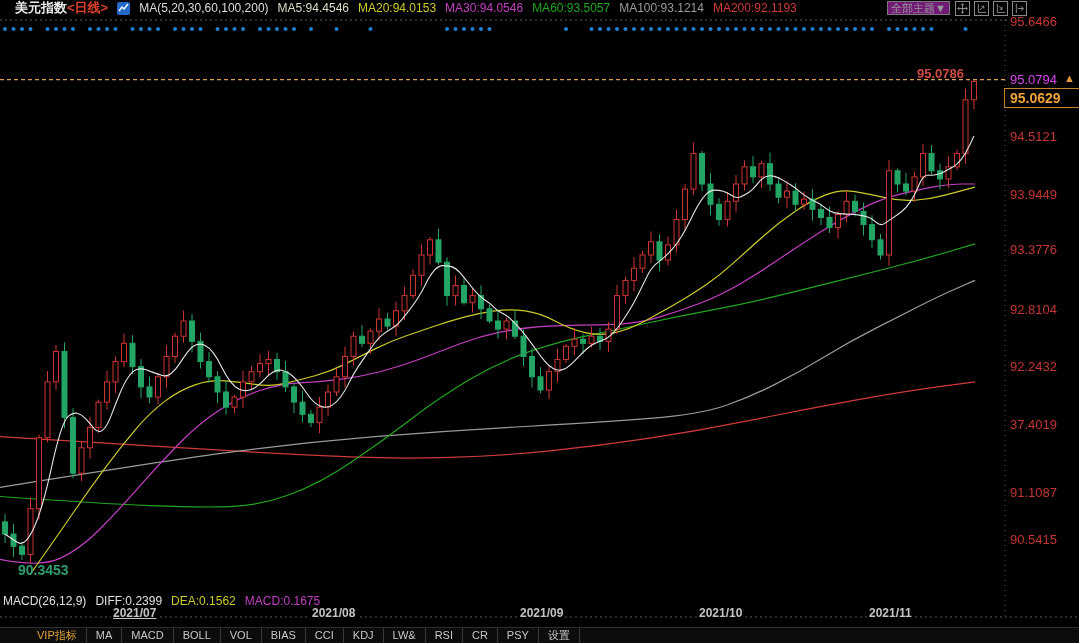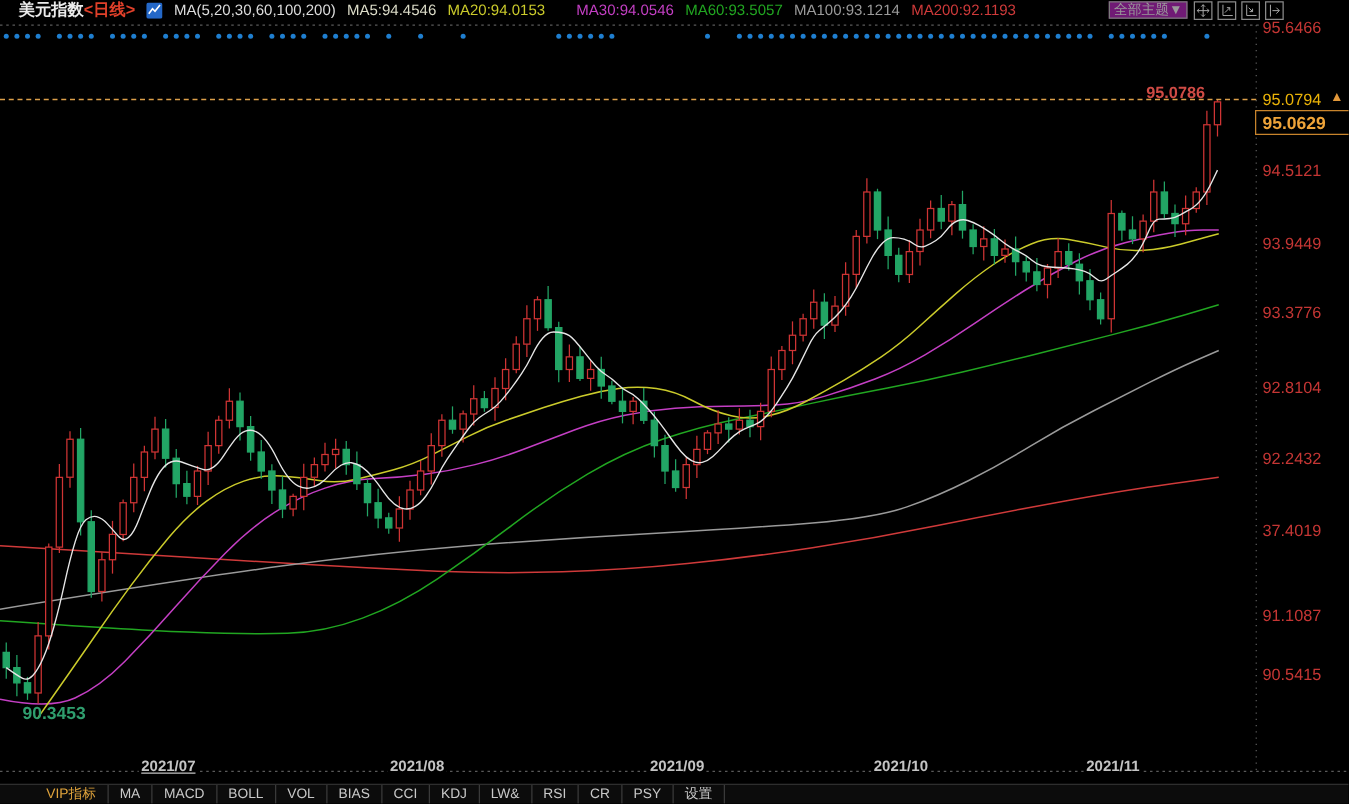--- a/index.html
+++ b/index.html
@@ -54,21 +54,21 @@
     <span class="kicon">
       <svg width="13" height="13" viewBox="0 0 13 13">
           <rect x="0" y="0" width="13" height="13" rx="2" fill="#2468c8"></rect>
           <polyline points="2,9 5,5 7,7 11,2" fill="none" stroke="#fff" stroke-width="1.3"></polyline>
         </svg>
     </span>
     <span class="magrp">MA(5,20,30,60,100,200)</span>
     <span class="malist" id="malist">
         <span style="color: rgb(220, 220, 200);">MA5:94.4546</span>
         <span style="color: rgb(203, 203, 43);">MA20:94.0153</span>
-        <span style="color: rgb(196, 63, 196); margin-left: 16px;">MA30:94.0546</span>
+        <span style="color: rgb(196, 63, 196);">MA30:94.0546</span>
         <span style="color: rgb(33, 166, 33);">MA60:93.5057</span>
         <span style="color: rgb(154, 154, 154);">MA100:93.1214</span>
         <span style="color: rgb(207, 58, 58);">MA200:92.1193</span>
       </span>
     <span class="hright">
       <button class="themeBtn">全部主题▼</button>
       <span class="toolgrp" style="display:flex;gap:4px;" id="toolgrp">
           <button class="toolBtn">
             <svg width="11" height="11" viewBox="0 0 14 14" fill="none" stroke="#aaa">
               <path d="M7 1v12M1 7h12M5 3l2-2 2 2M5 11l2 2 2-2M3 5L1 7l2 2M11 5l2 2-2 2"></path>
@@ -532,36 +532,42 @@
         <line x1="974" y1="79.6" x2="974" y2="81.5" stroke="#cf3434"></line>
         <line x1="974" y1="99.8" x2="974" y2="109.2" stroke="#cf3434"></line>
         <rect x="971.5" y="81.5" width="5" height="18.3" fill="#000" stroke="#cf3434"></rect>
       </g>
       <path d="M5,534.0641711229952 Q13.5,540.1522007404367 17.75,542.5197678138854 Q22,544.8873348873342 26.25,540.3635906577074 Q30.5,535.8398464280806 34.75,526.0228986699564 Q39,516.2059509118321 43.25,500.9858768682296 Q47.5,485.76580282462703 51.75,466.2841080488146 Q56,446.8024132730022 60.25,433.1043466337593 Q64.5,419.4062799945164 68.75,415.85492938434265 Q73,412.30357877416884 77.25,413.31825037707483 Q81.5,414.33292197998077 85.75,418.89894419306125 Q90,423.46496640614174 94.25,428.5383244206774 Q98.5,433.611682435213 102.75,430.0603318250378 Q107,426.5089812148626 111.25,415.3475935828868 Q115.5,404.18620595091096 119.75,393.7350884409705 Q124,383.28397093103007 128.25,377.1959413135885 Q132.5,371.10791169614686 136.75,369.58590429178645 Q141,368.06389688742604 145.25,369.5859042917872 Q149.5,371.1079116961483 153.75,372.62991910050795 Q158,374.1519265048676 162.25,375.4709995886464 Q166.5,376.7900726724252 170.75,373.7460578637044 Q175,370.70204305498356 179.25,364.106677636089 Q183.5,357.5113122171944 187.75,351.9306184012065 Q192,346.3499245852186 196.25,344.82791718085895 Q200.5,343.3059097764993 204.75,345.3352529823119 Q209,347.36459618812455 213.25,352.9452900041132 Q217.5,358.5259838201018 221.75,367.1506924448098 Q226,375.7754010695178 230.25,381.3560948855071 Q234.5,386.9367887014964 238.75,388.96613190730983 Q243,390.99547511312323 247.25,390.48813931166956 Q251.5,389.9808035102158 255.75,387.1397230220766 Q260,384.2986425339375 264.25,379.5296860002754 Q268.5,374.76072946661327 272.75,372.22405045934545 Q277,369.6873714520776 281.25,370.1947072535306 Q285.5,370.70204305498356 289.75,373.7460578637044 Q294,376.7900726724252 298.25,381.8634306869601 Q302.5,386.936788701495 306.75,393.22775263951826 Q311,399.5187165775415 315.25,403.07006718771527 Q319.5,406.621417797889 323.75,407.128753599342 Q328,407.636089400795 332.25,405.09941039352793 Q336.5,402.56273138626085 340.75,396.7791032496906 Q345,390.99547511312034 349.25,382.37076648841236 Q353.5,373.7460578637044 357.75,367.3536267653907 Q362,360.961195667077 366.25,354.8731660496361 Q370.5,348.78513643219526 374.75,343.00150829562574 Q379,337.2178801590562 383.25,334.17386535033614 Q387.5,331.12985054161607 391.75,328.5931715343489 Q396,326.05649252708184 400.25,321.28753599341906 Q404.5,316.5185794597562 408.75,310.93788564376825 Q413,305.35719182778035 417.25,298.9647607294674 Q421.5,292.57232963115445 425.75,283.94762100644505 Q430,275.32291238173565 434.25,270.45248868778236 Q438.5,265.5820649938291 442.75,265.5820649938298 Q447,265.5820649938305 451.25,266.5967365967372 Q455.5,267.61140819964385 459.75,272.380364733306 Q464,277.1493212669681 468.25,282.730015082956 Q472.5,288.3107088989439 476.75,292.97819827231626 Q481,297.64568764568867 485.25,300.18236665295575 Q489.5,302.71904566022283 493.75,307.08213355272244 Q498,311.445221445222 502.25,313.27163033045446 Q506.5,315.0980392156869 510.75,319.1567256273145 Q515,323.21541203894196 519.25,327.9843685726048 Q523.5,332.7533251062676 527.75,338.3340189222548 Q532,343.914712738242 536.25,350.0027423556836 Q540.5,356.0907719731252 544.75,361.1641299876601 Q549,366.237488002195 553.25,368.5712326888805 Q557.5,370.904977375566 561.75,369.89030577265925 Q566,368.8756341697525 570.25,365.12134923899714 Q574.5,361.3670643082417 578.75,356.69957493487004 Q583,352.03208556149843 587.25,348.48073495132394 Q591.5,344.9293843411494 595.75,343.10297545591686 Q600,341.2765665706844 604.25,339.55162484574237 Q608.5,337.8266831208004 612.75,333.46359522830153 Q617,329.10050733580266 621.25,322.8095433977794 Q625.5,316.5185794597562 629.75,309.72027972027996 Q634,302.9219799808037 638.25,294.29727135609505 Q642.5,285.67256273138634 646.75,276.9463869463872 Q651,268.2202111613881 655.25,264.66886055121427 Q659.5,261.11750994104045 663.75,257.56615933086596 Q668,254.01480872069146 672.25,249.14438502673892 Q676.5,244.27396133278634 680.75,237.67859591389103 Q685,231.08323049499572 689.25,222.2555875497061 Q693.5,213.4279446044165 697.75,205.8179075826145 Q702,198.2078705608125 706.25,194.14918414918571 Q710.5,190.09049773755893 714.75,190.09049773755822 Q719,190.09049773755748 723.25,191.3081036610458 Q727.5,192.52570958453413 731.75,195.56972439325494 Q736,198.61373920197573 740.25,196.888797477033 Q744.5,195.16385575209026 748.75,192.42424242424227 Q753,189.68462909639425 757.25,184.10393528040635 Q761.5,178.52324146441845 765.75,176.79829973947642 Q770,175.0733580145344 774.25,176.39243109831318 Q778.5,177.71150418209194 782.75,180.14671602906859 Q787,182.58192787604523 791.25,185.32154120389322 Q795.5,188.06115453174124 799.75,191.61250514191718 Q804,195.16385575209313 808.25,197.7005347593595 Q812.5,200.23721376662587 816.75,202.26655697244 Q821,204.2959001782541 825.25,207.94871794871906 Q829.5,211.60153571918403 833.75,212.6162073220907 Q838,213.6308789249974 842.25,213.83381324557905 Q846.5,214.03674756616067 850.75,214.23968188674155 Q855,214.44261620732246 859.25,215.15288632935778 Q863.5,215.86315645139314 867.75,217.08076237488146 Q872,218.29836829836978 876.25,222.35705470999727 Q880.5,226.41574112162476 884.75,223.37172631290395 Q889,220.32771150418316 893.25,217.58809817633372 Q897.5,214.84848484848428 901.75,211.5000685588921 Q906,208.15165226929994 910.25,201.86068833127672 Q914.5,195.5697243932535 918.75,185.4230083641844 Q923,175.2762923351153 927.25,175.276292335116 Q931.5,175.27629233511675 935.75,174.76895653366304 Q940,174.26162073220934 944.25,171.8264088852327 Q948.5,169.39119703825605 952.75,167.05745235156985 Q957,164.72370766488365 961.25,159.34594816947737 Q965.5,153.96818867407111 969.75,145.03907856849105 L974,136.109968462911" fill="none" stroke="#e6e6e6" stroke-width="1.1"></path>
       <line x1="0" y1="79.6" x2="1005" y2="79.6" stroke="#dc9f4a" stroke-width="1.3" stroke-dasharray="4 3"></line>
     </svg>
 
   <div id="yaxis">
       <div class="ylab" style="top: 15px; color: rgb(197, 54, 52);">95.6466</div>
-      <div class="ylab" style="top: 72.5522px; color: #eab308;">95.0794</div>
+      <div class="ylab" style="top: 72.5522px; color: #d946ef;">95.0794</div>
       <div class="ylab" style="top: 130.114px; color: rgb(197, 54, 52);">94.5121</div>
       <div class="ylab" style="top: 187.667px; color: rgb(197, 54, 52);">93.9449</div>
       <div class="ylab" style="top: 243px; color: rgb(197, 54, 52);">93.3776</div>
       <div class="ylab" style="top: 302.781px; color: rgb(197, 54, 52);">92.8104</div>
       <div class="ylab" style="top: 360.333px; color: rgb(197, 54, 52);">92.2432</div>
       <div class="ylab" style="top: 417.896px; color: rgb(197, 54, 52);">37.4019</div>
       <div class="ylab" style="top: 486px; color: rgb(197, 54, 52);">91.1087</div>
       <div class="ylab" style="top: 533px; color: rgb(197, 54, 52);">90.5415</div>
     </div>
 
   <div class="prevhigh" style="top: 65.6333px;">95.0786</div>
   <div class="pxbox" style="top: 88.2264px;">95.0629</div>
   <div class="uparrow" style="top: 71.6333px;">▲</div>
   <div class="lowlab" style="top: 561.908px;">90.3453</div>
 
+  <div class="macdrow">
+    <span id="macd-l" style="color: rgb(224, 224, 224);">MACD(26,12,9)</span>
+    <span id="macd-d" style="color: rgb(224, 224, 224);">DIFF:0.2399</span>
+    <span id="macd-e" style="color: rgb(203, 203, 43);">DEA:0.1562</span>
+    <span id="macd-m" style="color: rgb(196, 63, 196);">MACD:0.1675</span>
+  </div>
 
   <div id="xaxis">
       <div class="xlab" style="left: 111px; text-decoration: underline;">2021/07</div>
       <div class="xlab" style="left: 310px;">2021/08</div>
       <div class="xlab" style="left: 518px;">2021/09</div>
       <div class="xlab" style="left: 697px;">2021/10</div>
       <div class="xlab" style="left: 867px;">2021/11</div>
     </div>
 
   <nav class="tbar" id="toolbar">

